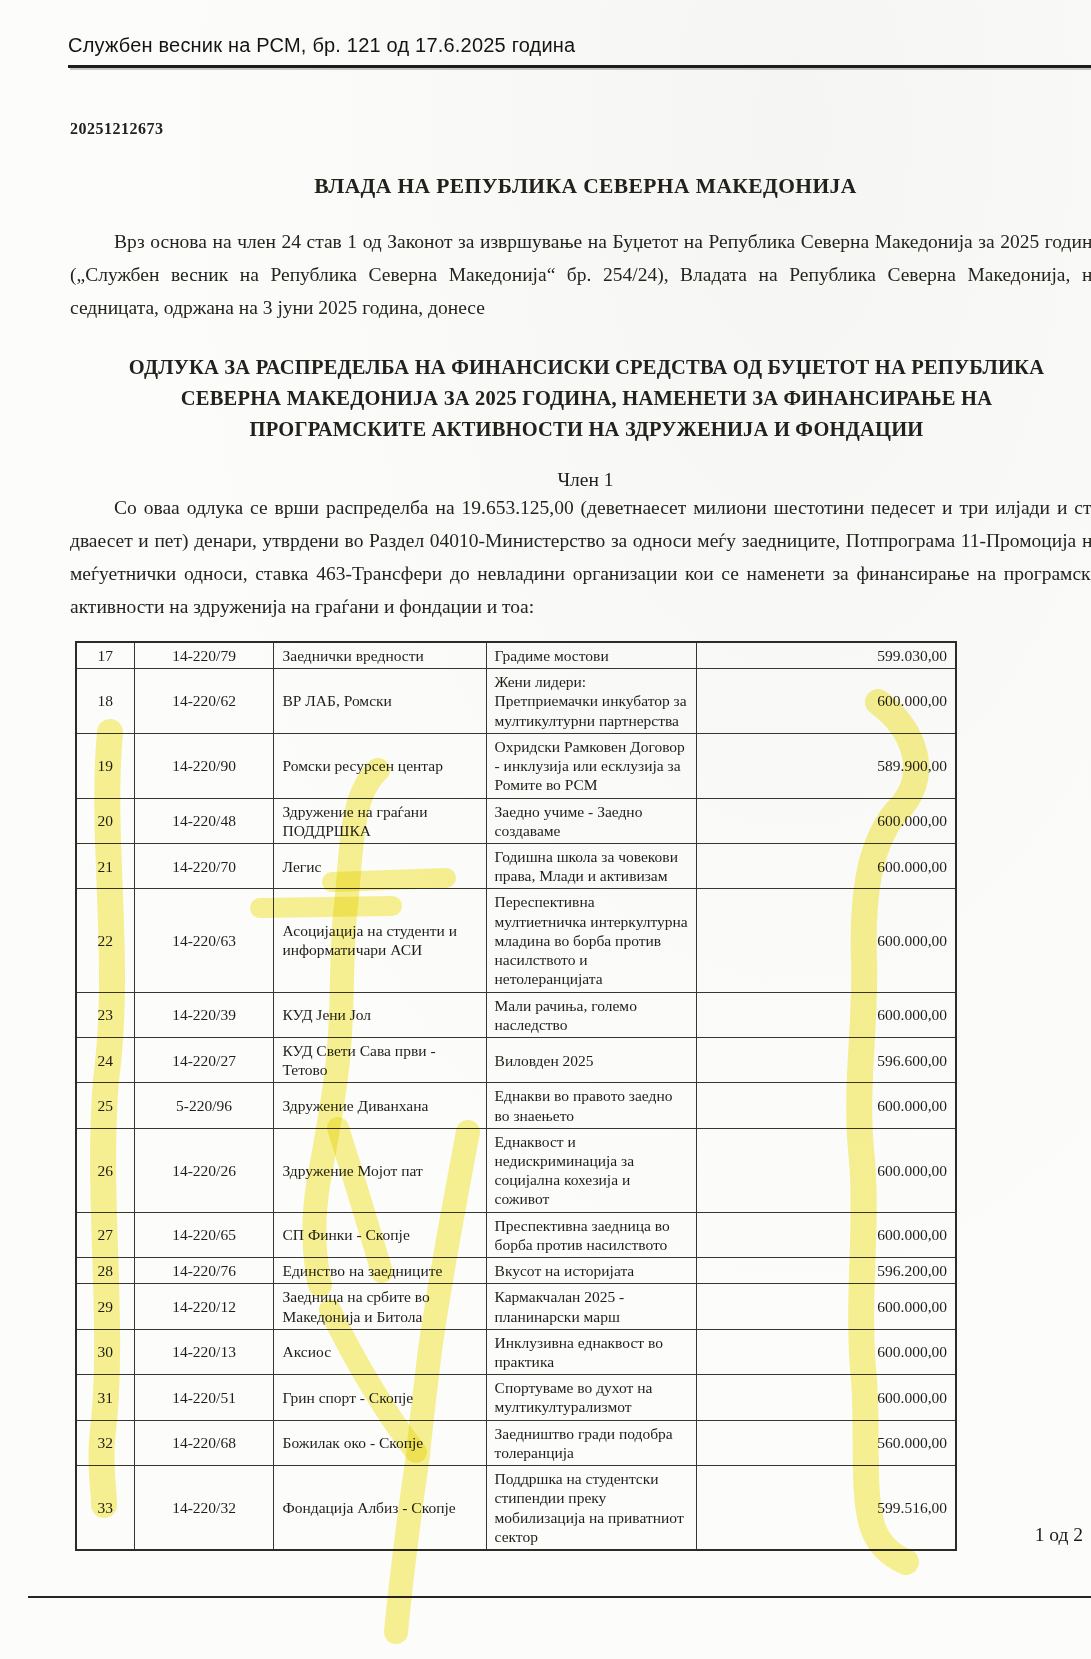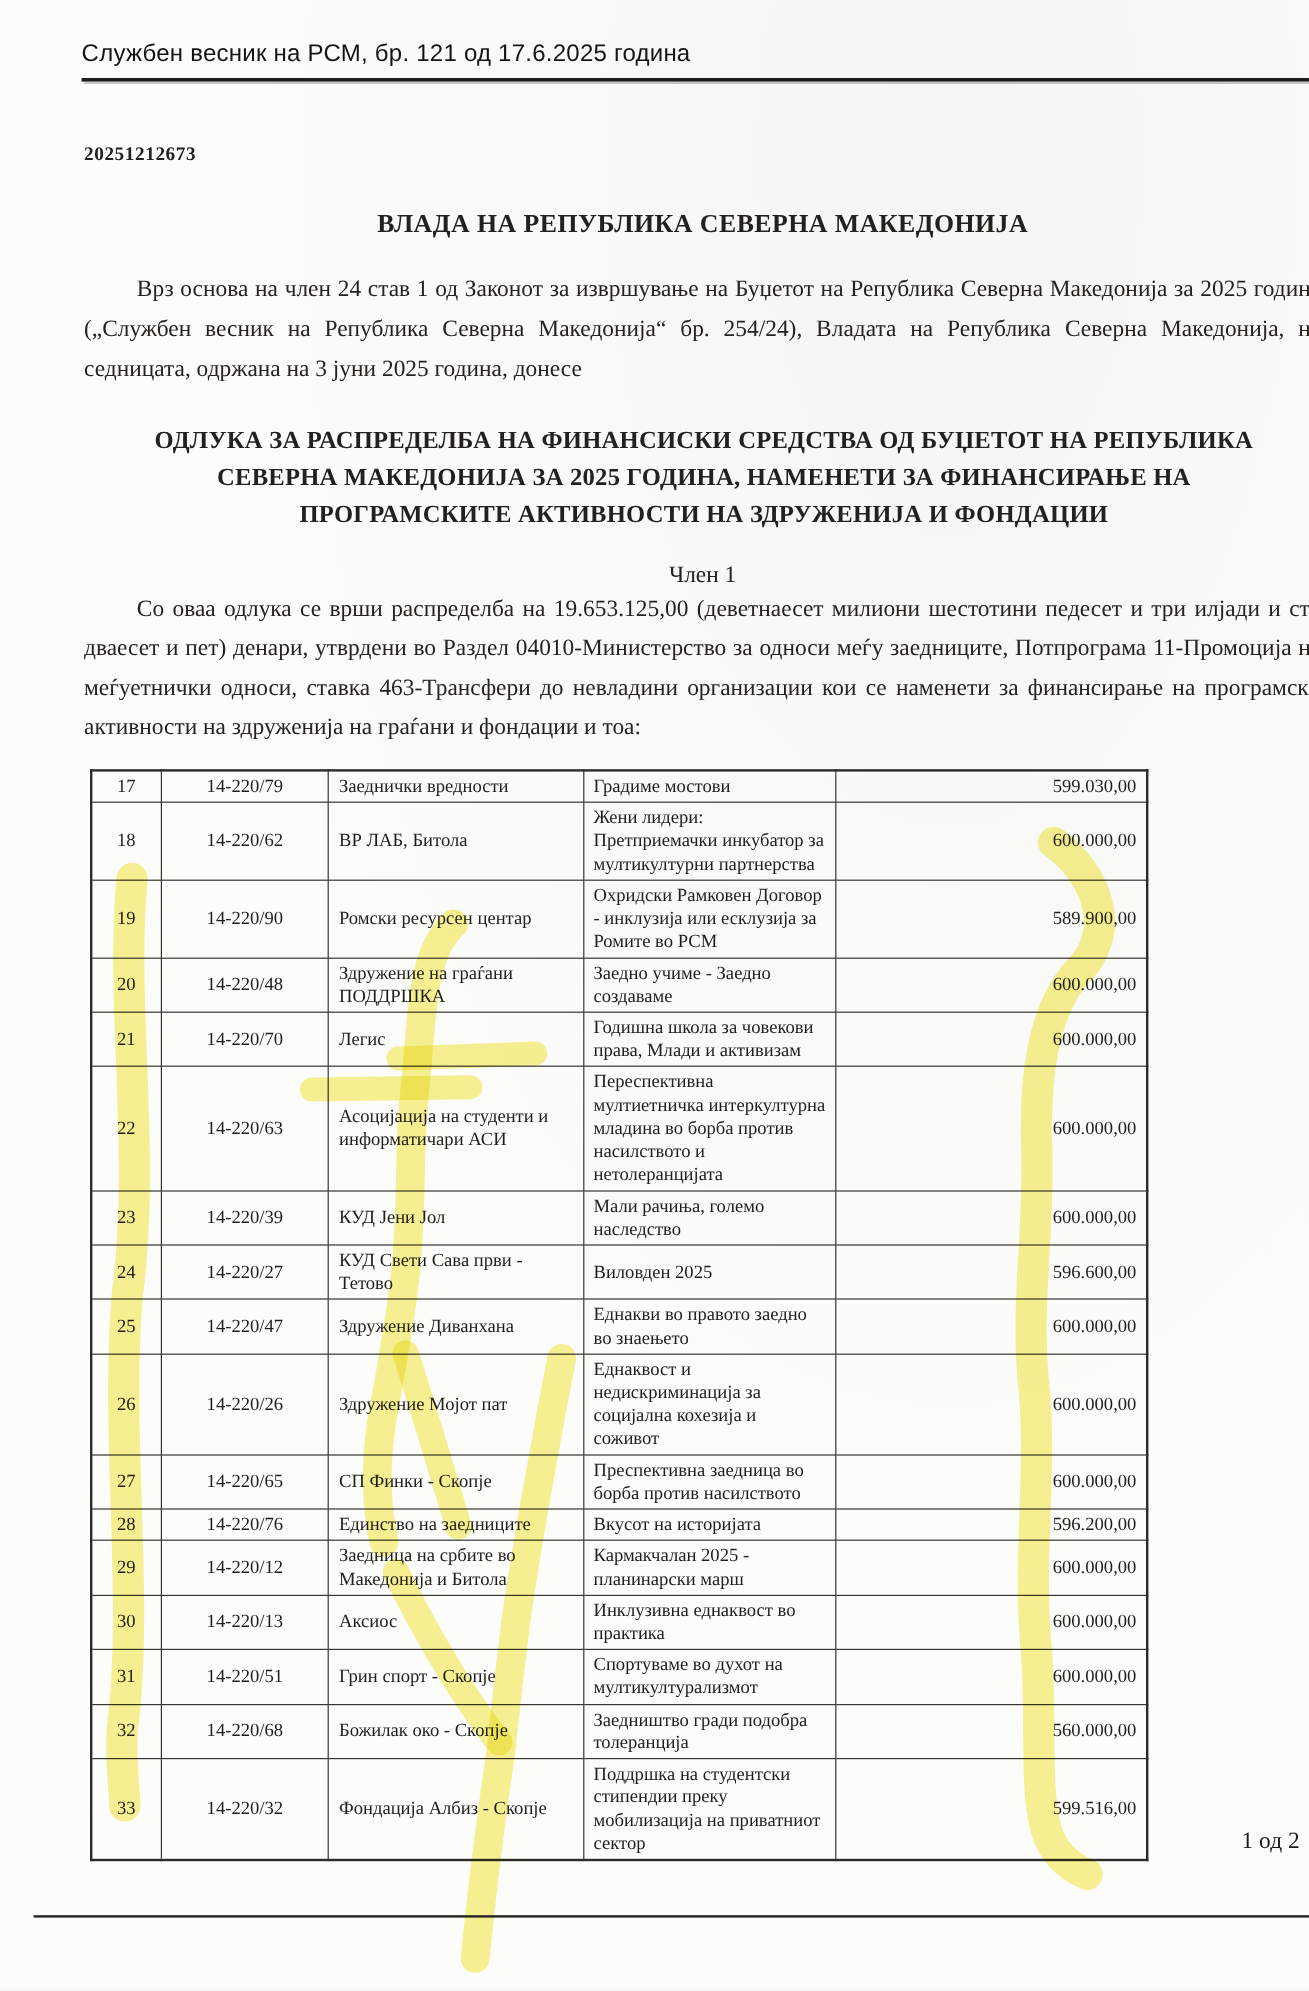--- a/index.html
+++ b/index.html
@@ -138,21 +138,21 @@
       <td class="c-num">17</td>
       <td class="c-code">14-220/79</td>
       <td class="c-org">Заеднички вредности</td>
       <td class="c-project">Градиме мостови</td>
       <td class="c-amount">599.030,00</td>
     </tr>
 
     <tr>
       <td class="c-num">18</td>
       <td class="c-code">14-220/62</td>
-      <td class="c-org">ВР ЛАБ, Битола</td>
+      <td class="c-org">ВР ЛАБ, Ромски</td>
       <td class="c-project">Жени лидери: Претприемачки инкубатор за мултикултурни партнерства</td>
       <td class="c-amount">600.000,00</td>
     </tr>
 
     <tr>
       <td class="c-num">19</td>
       <td class="c-code">14-220/90</td>
       <td class="c-org">Ромски ресурсен центар</td>
       <td class="c-project">Охридски Рамковен Договор - инклузија или есклузија за Ромите во РСМ</td>
       <td class="c-amount">589.900,00</td>
@@ -193,21 +193,21 @@
     <tr>
       <td class="c-num">24</td>
       <td class="c-code">14-220/27</td>
       <td class="c-org">КУД Свети Сава први - Тетово</td>
       <td class="c-project">Виловден 2025</td>
       <td class="c-amount">596.600,00</td>
     </tr>
 
     <tr>
       <td class="c-num">25</td>
-      <td class="c-code">14-220/47</td>
+      <td class="c-code">5-220/96</td>
       <td class="c-org">Здружение Диванхана</td>
       <td class="c-project">Еднакви во правото заедно во знаењето</td>
       <td class="c-amount">600.000,00</td>
     </tr>
 
     <tr>
       <td class="c-num">26</td>
       <td class="c-code">14-220/26</td>
       <td class="c-org">Здружение Мојот пат</td>
       <td class="c-project">Еднаквост и недискриминација за социјална кохезија и соживот</td>

